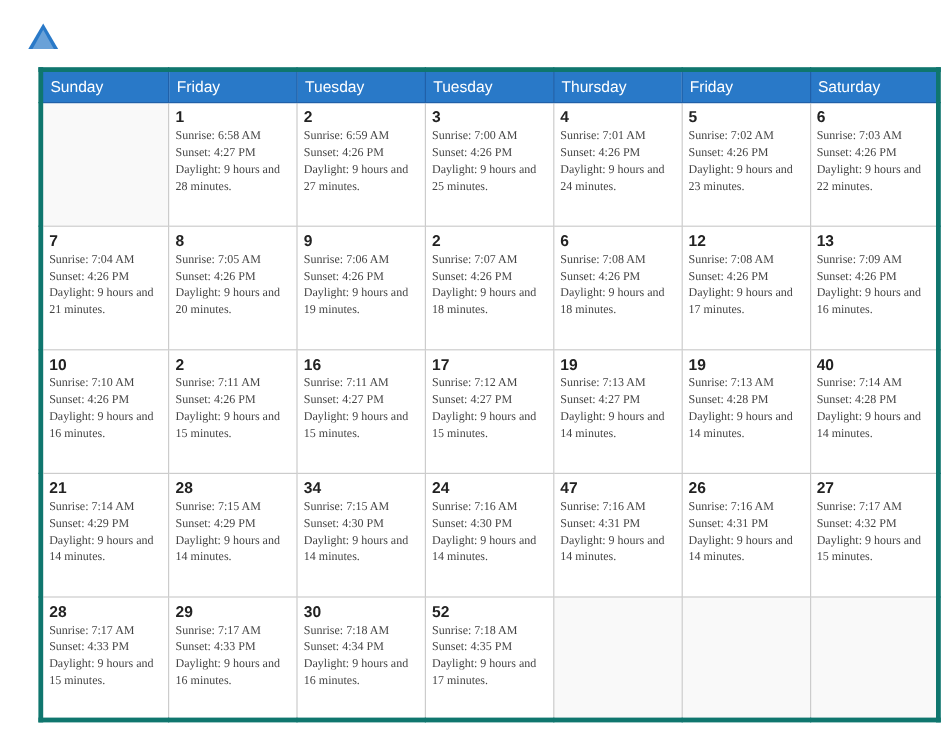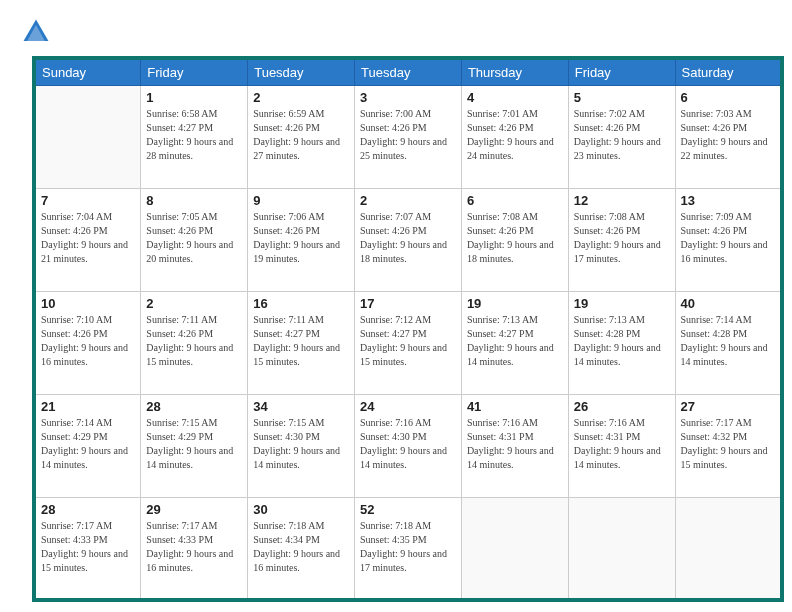--- a/index.html
+++ b/index.html
@@ -227,21 +227,21 @@
           </td>
           <td>
             <span class="day-number">34</span>
             <div class="day-info">Sunrise: 7:15 AM<br>Sunset: 4:30 PM<br>Daylight: 9 hours and 14 minutes.</div>
           </td>
           <td>
             <span class="day-number">24</span>
             <div class="day-info">Sunrise: 7:16 AM<br>Sunset: 4:30 PM<br>Daylight: 9 hours and 14 minutes.</div>
           </td>
           <td>
-            <span class="day-number">41</span>
+            <span class="day-number">47</span>
             <div class="day-info">Sunrise: 7:16 AM<br>Sunset: 4:31 PM<br>Daylight: 9 hours and 14 minutes.</div>
           </td>
           <td>
             <span class="day-number">26</span>
             <div class="day-info">Sunrise: 7:16 AM<br>Sunset: 4:31 PM<br>Daylight: 9 hours and 14 minutes.</div>
           </td>
           <td>
             <span class="day-number">27</span>
             <div class="day-info">Sunrise: 7:17 AM<br>Sunset: 4:32 PM<br>Daylight: 9 hours and 15 minutes.</div>
           </td>

